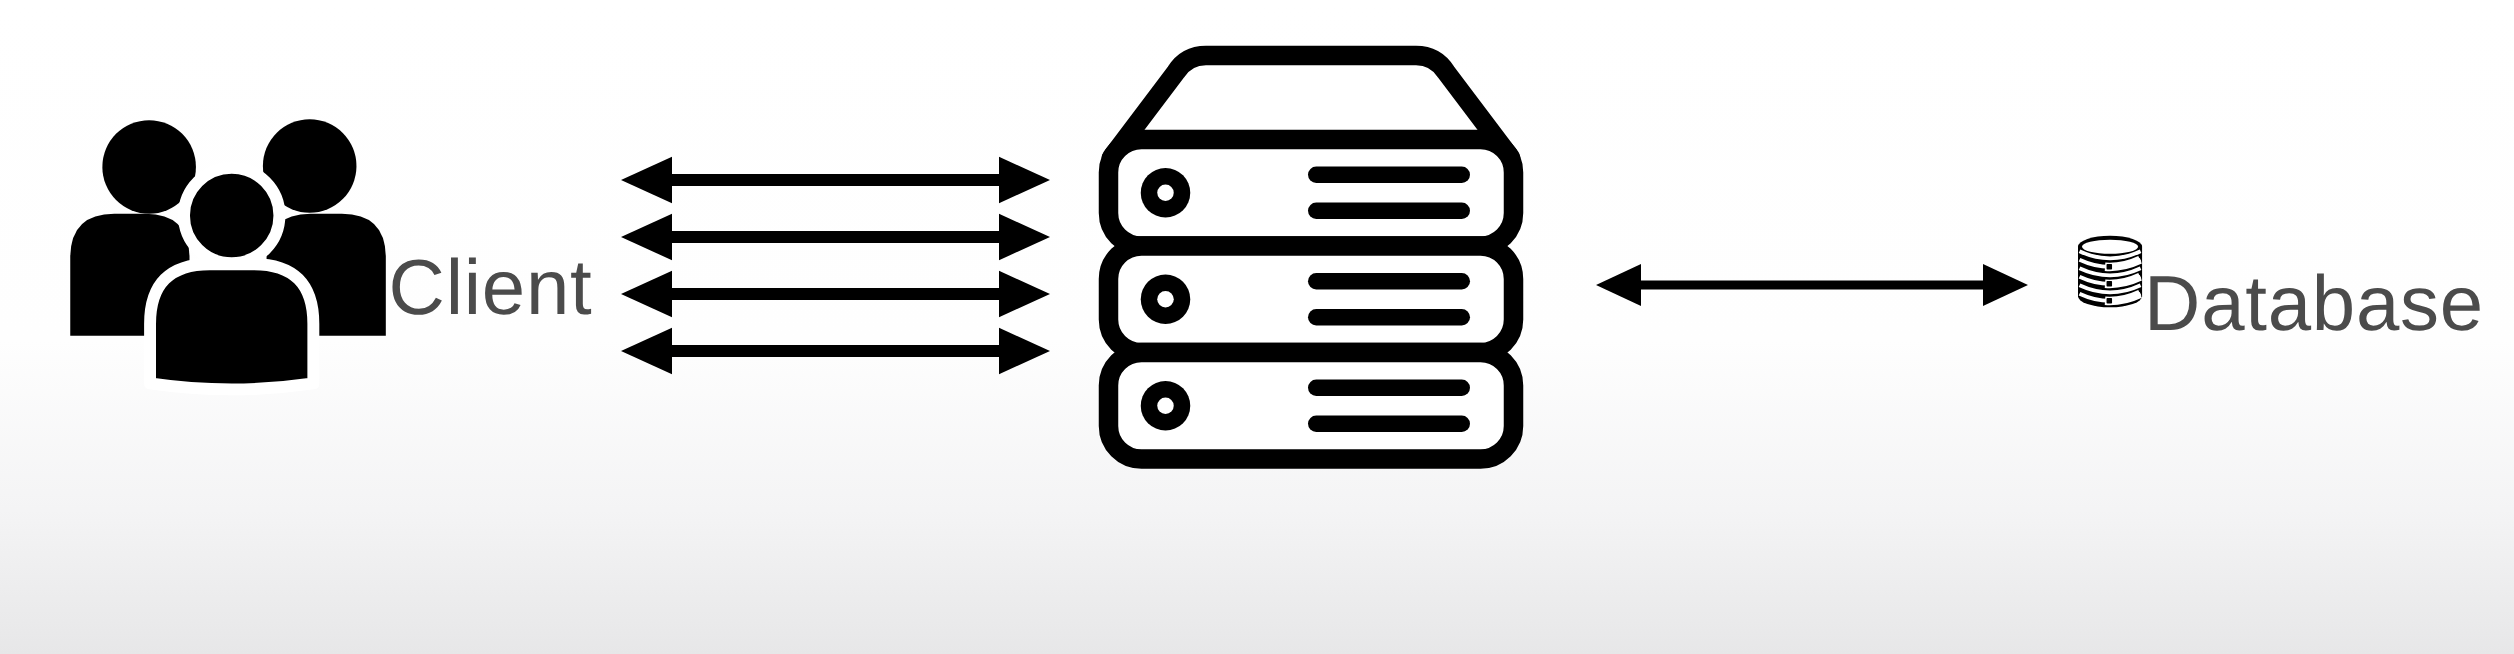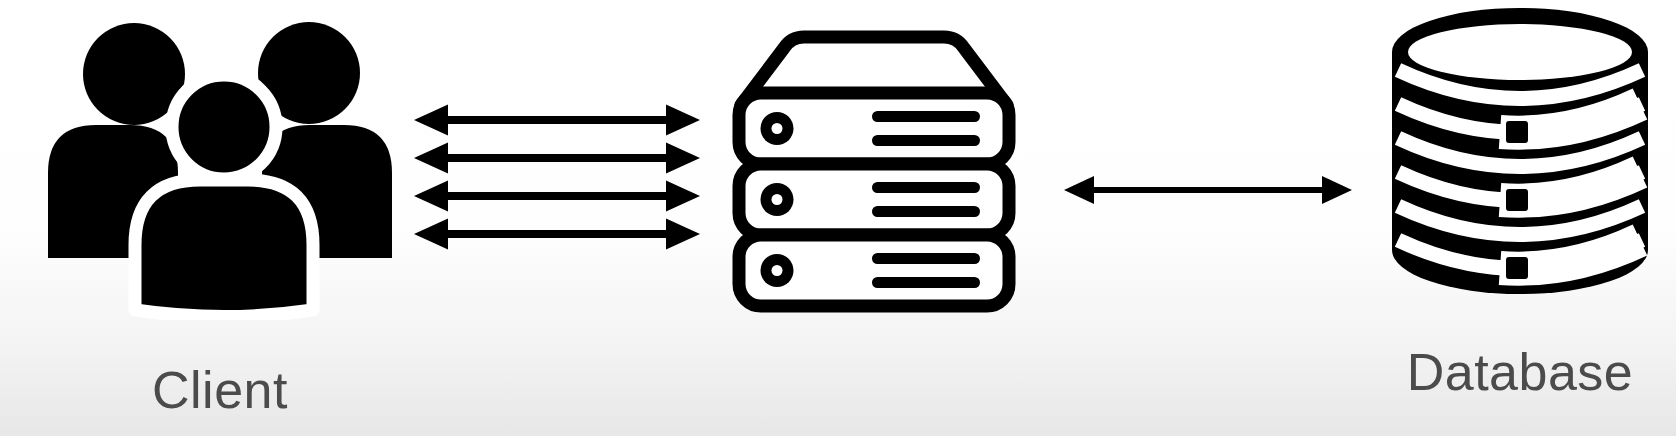--- a/index.html
+++ b/index.html
@@ -3,24 +3,24 @@
 <meta charset="utf-8">
 <style>
   html,body{margin:0;padding:0;}
   .canvas{
     position:relative;
     width:1676px;height:436px;
     overflow:hidden;
     background:linear-gradient(180deg,#ffffff 0%,#fefefe 52%,#f4f4f5 78%,#e7e7e8 100%);
     font-family:"Liberation Sans", sans-serif;
   }
-  .node{position:absolute;display:flex;flex-direction:column;}
+  .node{position:absolute;display:flex;align-items:center;}
   .node-client{left:45px;top:20px;width:350px;}
   .node-server{left:728px;top:23px;width:292px;}
-  .node-database{left:1384px;top:0;width:272px;}
+  .node-database{left:1384px;top:30px;width:272px;}
   .node-label{
     font-size:52px;
     font-weight:400;
     color:#4b4b4b;
     letter-spacing:0.5px;
     line-height:1;
     text-align:center;
     white-space:nowrap;
   }
   .node-client .node-label{margin-top:44px;}

